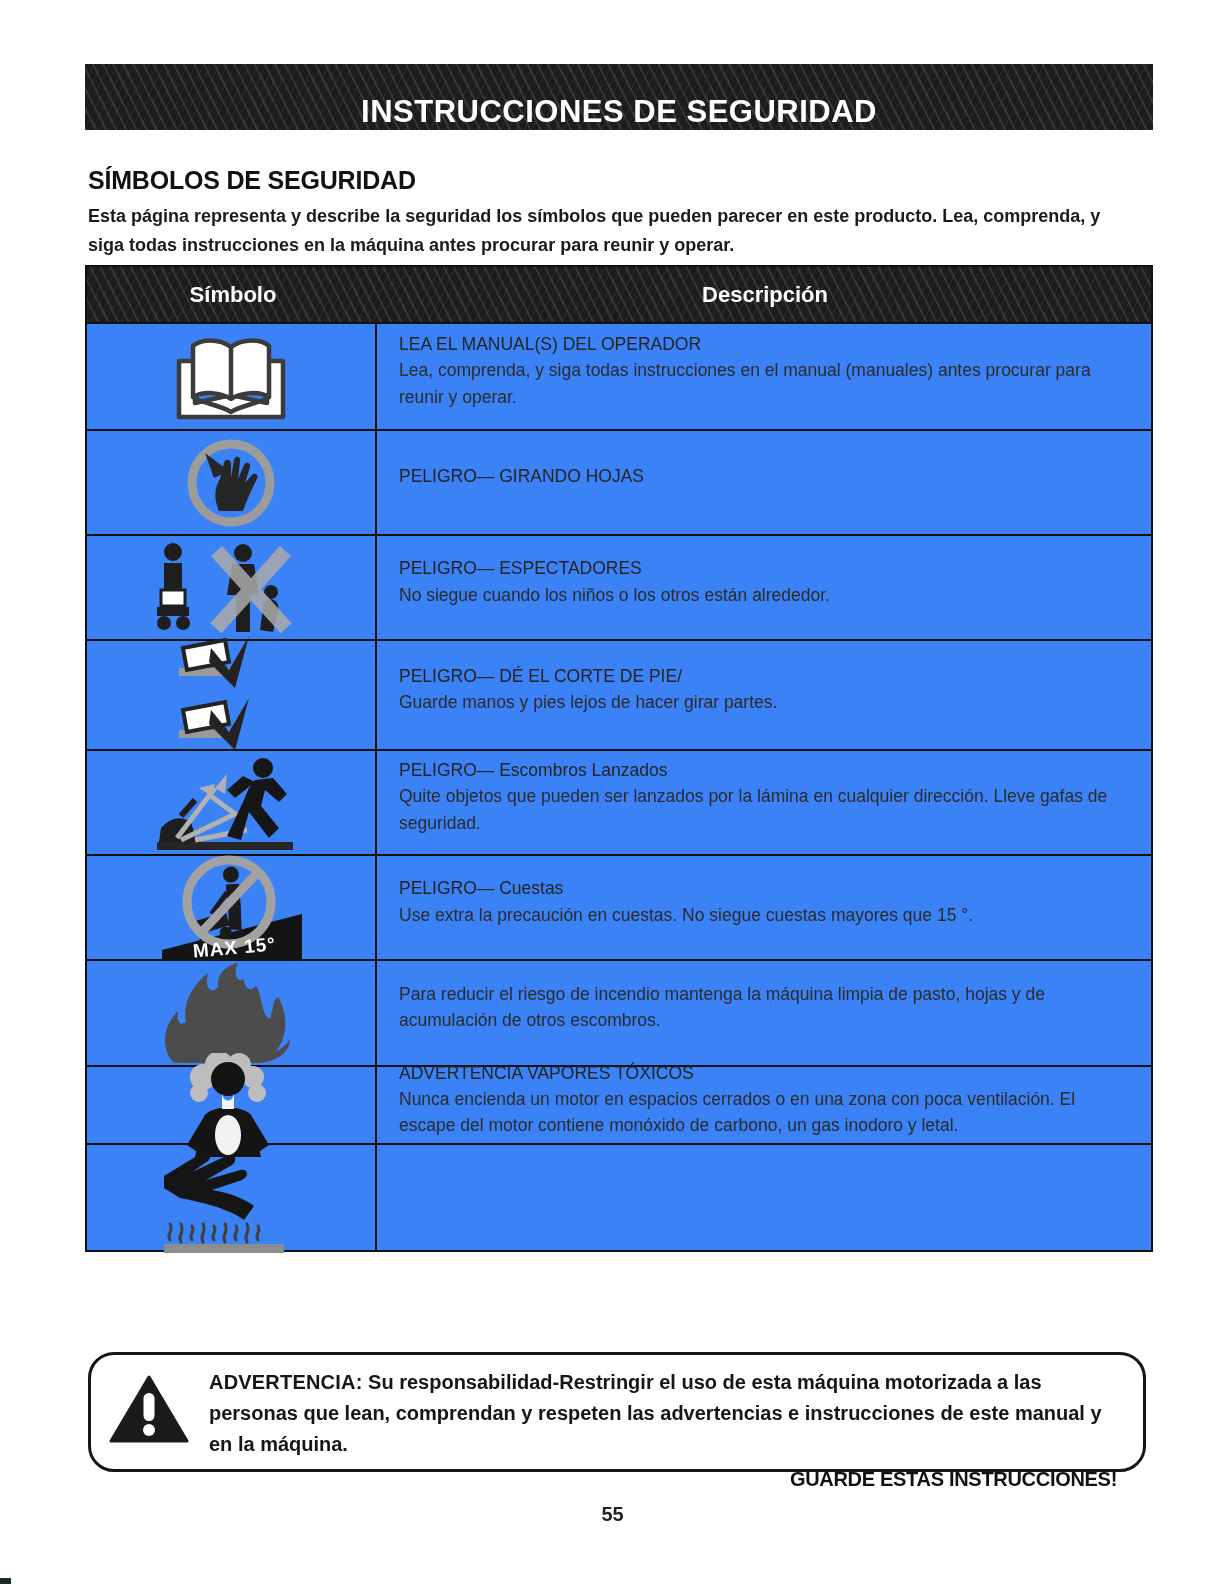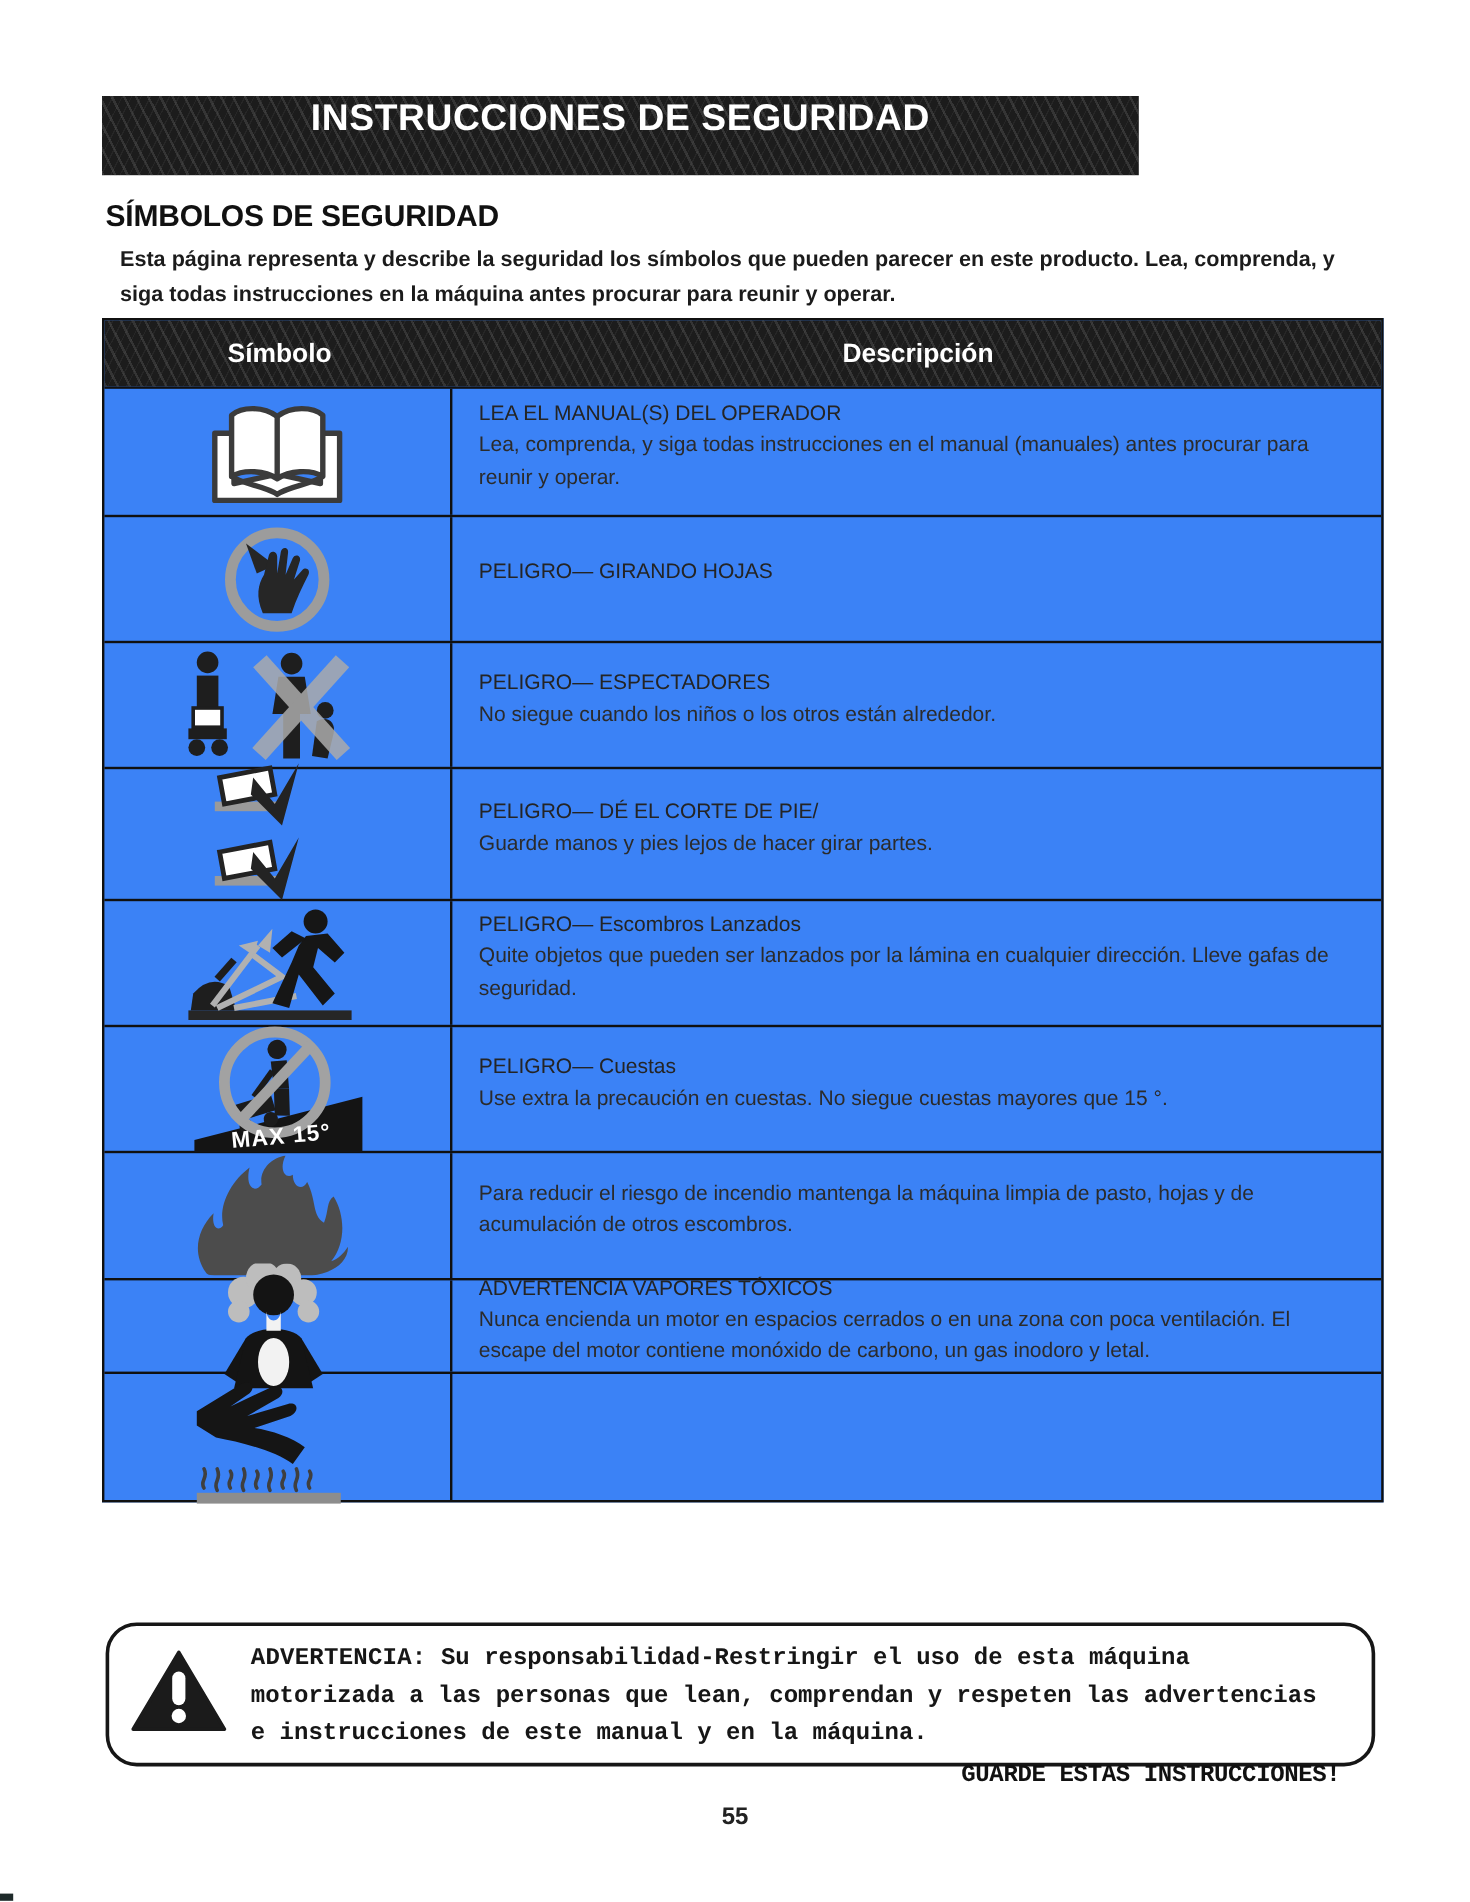--- a/index.html
+++ b/index.html
@@ -7,30 +7,30 @@
     position:relative;width:1225px;height:1585px;background:#ffffff;
     font-family:"Liberation Sans",sans-serif;color:#222;overflow:hidden;
   }
   .hatch{
     background-color:#1c1c1c;
     background-image:
       repeating-linear-gradient(63deg, rgba(110,110,110,.30) 0 2px, rgba(0,0,0,0) 2px 9px),
       repeating-linear-gradient(-63deg, rgba(80,80,80,.20) 0 1px, rgba(0,0,0,0) 1px 7px);
   }
   .banner{
-    position:absolute;left:85px;top:80px;width:864px;height:66px;
-    display:flex;align-items:flex-start;justify-content:center;
+    position:absolute;left:85px;top:64px;width:1068px;height:66px;
+    display:flex;align-items:flex-end;justify-content:center;
   }
   .banner-title{color:#ffffff;font-size:31px;font-weight:700;letter-spacing:.5px;}
   .section-heading{
     position:absolute;left:88px;top:166px;font-size:25px;font-weight:700;color:#111;letter-spacing:-.2px;
   }
   .intro{
     position:absolute;left:88px;top:202px;width:1042px;
-    font-size:18px;font-weight:700;line-height:1.62;color:#1b1b1b;margin-left:12px;
+    font-size:18px;font-weight:700;line-height:1.62;color:#1b1b1b;
   }
   .sym-table{
     position:absolute;left:85px;top:265px;width:1068px;
     border:2px solid #101010;box-sizing:border-box;background:#3b82f6;
   }
   .thead{position:relative;height:55px;}
   .th{position:absolute;top:0;height:55px;display:flex;align-items:center;justify-content:center;
       color:#fff;font-size:22px;font-weight:700;}
   .th-sym{left:0;width:292px;}
   .th-desc{left:292px;right:0;}
@@ -48,21 +48,21 @@
   .slope-label{
     position:absolute;left:50%;bottom:3px;transform:translateX(-46%) rotate(-5deg);
     color:#ffffff;font-weight:700;font-size:19px;letter-spacing:1px;white-space:nowrap;
   }
   .warnbox{
     position:absolute;left:88px;top:1352px;width:1058px;height:120px;box-sizing:border-box;
     border:3px solid #161616;border-radius:26px;background:#fff;
     display:flex;align-items:flex-start;padding:12px 26px 8px 18px;
   }
   .warn-icon{flex:none;margin-top:8px;}
-  .warn-text-col{flex:1;margin-left:20px;font-family:Liberation Mono, monospace;}
+  .warn-text-col{flex:1;margin-left:20px;}
   .warn-par{font-size:20px;line-height:1.55;color:#161616;font-weight:700;}
   .warn-label{font-weight:700;letter-spacing:.2px;}
   .warn-save{
     text-align:right;font-size:20px;font-weight:700;color:#111;margin-top:8px;letter-spacing:-.3px;
   }
   .pageno{position:absolute;left:0;right:0;top:1503px;text-align:center;
           font-size:20px;font-weight:700;color:#222;}
   .corner-artifact{position:absolute;left:0;bottom:1px;width:11px;height:6px;background:#1e2a2a;}
 </style>
 </head>

